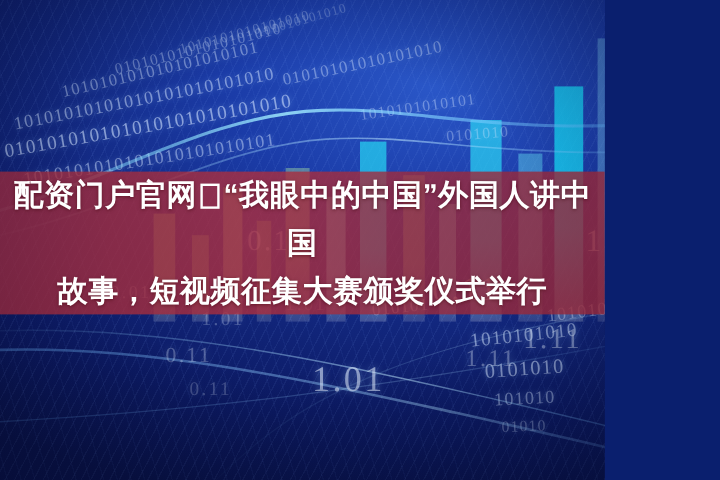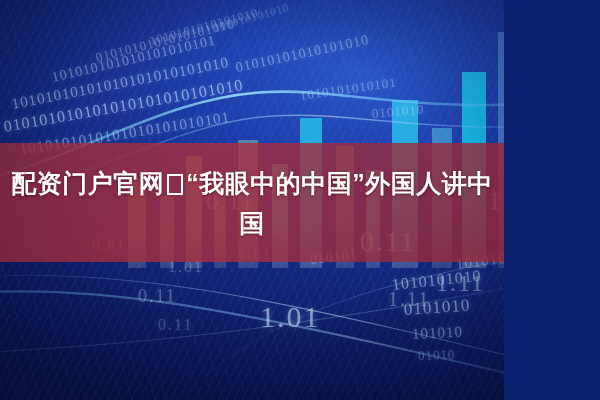--- a/index.html
+++ b/index.html
@@ -176,16 +176,17 @@
       <div class="ghostnum" style="left: 168px; top: 258px; font-size: 16px; opacity: 0.38;">1.01</div>
       <div class="ghostnum" style="left: 92px; top: 236px; font-size: 15px; opacity: 0.34;">0.01</div>
       <div class="ghostnum" style="left: 238px; top: 246px; font-size: 15px; opacity: 0.36;">1.01</div>
       <div class="ghostnum" style="left: 158px; top: 316px; font-size: 16px; opacity: 0.34;">0.11</div>
     </div>
 
   <div class="vignette"></div>
     <div class="banner" id="headline-banner" style="top: 143px; height: 119px;">
     <div class="headline" style="font-size: 25px; color: rgb(255, 255, 255);">
       <span class="hl-line"><span>配资门户官网</span><span class="tofu"></span><span>“我眼中的中国”外国人讲中国</span></span>
+      <span class="hl-line">故事，短视频征集大赛颁奖仪式举行</span>
     </div>
   </div>
 
 </div>
 
 </body></html>

